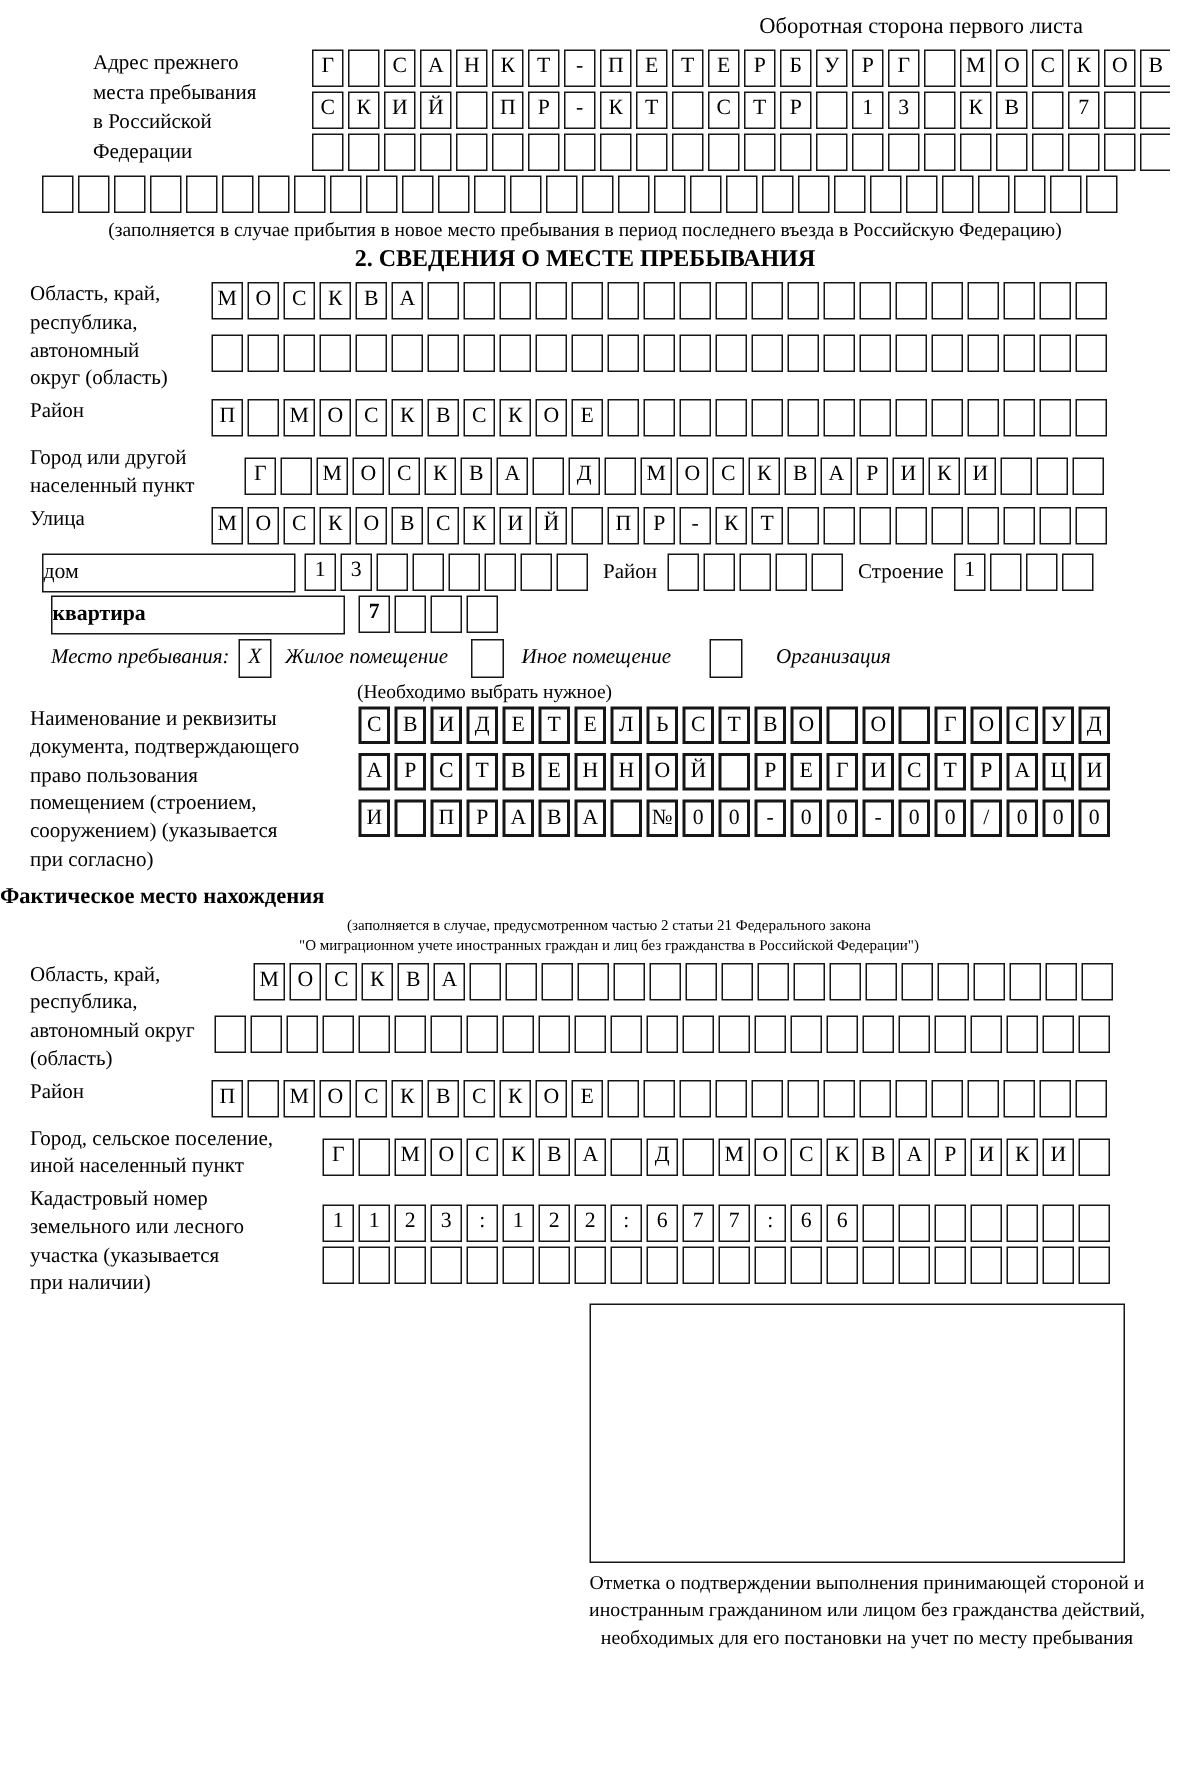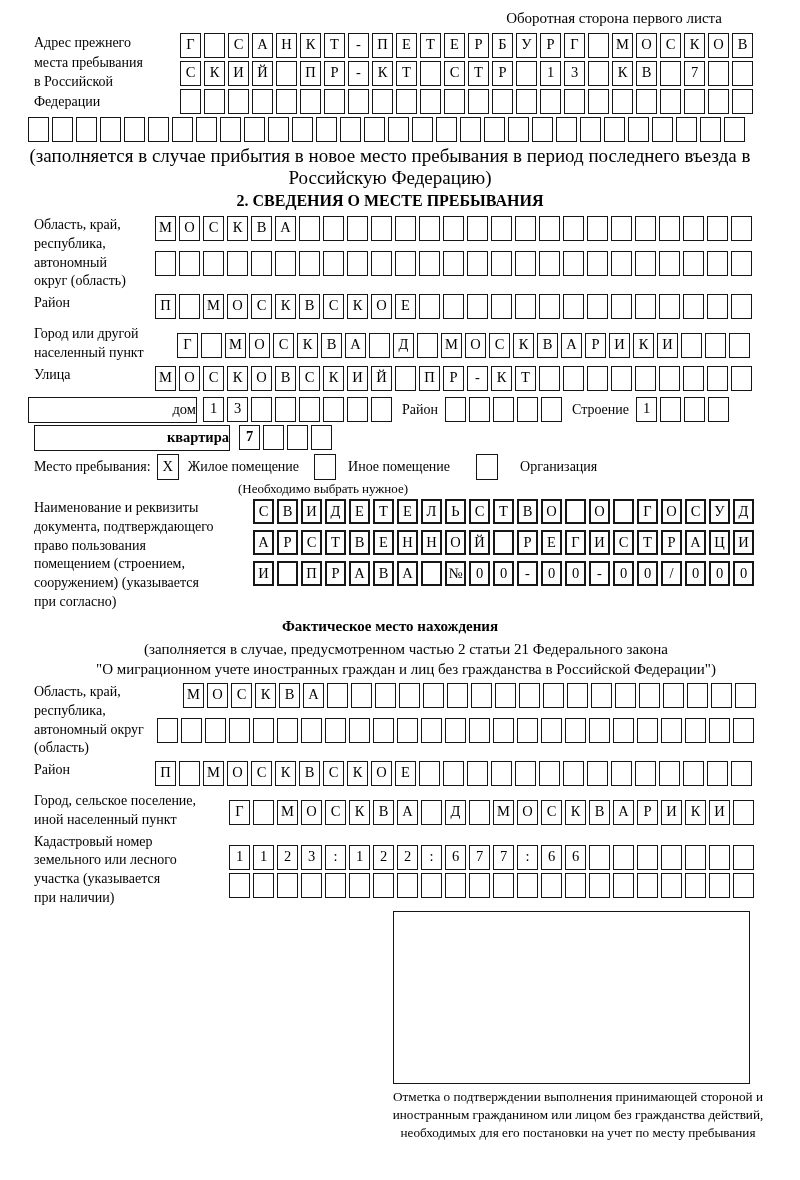--- a/index.html
+++ b/index.html
@@ -4,53 +4,53 @@
 <style>
   html,body{margin:0;padding:0;background:#fff;}
   .page{position:relative;width:780px;height:1180px;background:#fff;color:#000;
         font-family:"Liberation Serif",serif;box-sizing:border-box;padding-top:10px;overflow:hidden;}
   .hdr{font-size:15px;text-align:right;padding-right:58px;}
   .row{white-space:nowrap;height:25px;margin-bottom:3px;}
   .cell{display:inline-block;box-sizing:border-box;width:21px;height:25px;border:1.6px solid #161616;
         margin-right:3px;text-align:center;font-size:14.5px;line-height:21px;vertical-align:top;
         font-family:"Liberation Serif",serif;}
   .heavy .cell{border-width:2px;line-height:20px;}
-  .prev{display:flex;margin-top:6px;}
+  .prev{display:flex;margin-top:6px;padding-left:28px;}
   .prev-label{width:146px;padding-left:34px;font-size:14px;line-height:1.4;flex:none;white-space:pre-line;}
   .fullrow{margin-left:28px;}
-  .note{font-size:19px;font-family:Liberation Serif, serif;}
+  .note{font-size:13px;font-family:Liberation Serif, serif;}
   .center{text-align:center;}
   .sec-title{font-size:16px;font-weight:bold;text-align:center;margin:3px 0 6px;}
   .field{display:flex;align-items:flex-start;margin-bottom:3px;}
-  .flabel{padding-left:34px;font-size:14px;line-height:1.34;flex:none;box-sizing:content-box;white-space:pre-line;}
+  .flabel{padding-left:20px;font-size:14px;line-height:1.34;flex:none;box-sizing:content-box;white-space:pre-line;}
   .w120{width:121px;}
   .w142{width:143px;}
   .w150{width:151px;}
   .w194{width:195px;}
   .w218{width:219px;}
   .gap7{height:7px;}
   .mt8{margin-top:8px;}
   .mt12{margin-top:12px;}
   .ml-2{margin-left:-2px;}
   .ml-28{margin-left:-28px;}
   .house{display:flex;align-items:center;margin:2px 0 2px 28px;white-space:nowrap;}
   .lblbox{box-sizing:border-box;border:1.6px solid #161616;height:26px;line-height:23px;
-          text-align:right;font-size:14.5px;flex:none;}
+          text-align:left;font-size:14.5px;flex:none;}
   .dom{width:169px;margin-right:6px;}
   .kv{width:196px;margin-right:9px;}
   .ilabel{font-size:14px;margin:0 7px;}
   .apt{display:flex;align-items:center;margin:2px 0 2px 34px;font-weight:bold;}
   .lnote{padding-left:34px;margin:0 0 2px;line-height:1.2;}
-  .stay{display:flex;align-items:center;padding-left:34px;font-size:14px;margin:3px 0 1px;}
+  .stay{display:flex;align-items:center;padding-left:34px;font-size:14px;margin:3px 0 1px;font-style:italic;}
   .scell{box-sizing:border-box;width:22px;height:26px;border:1.6px solid #161616;text-align:center;
          font-size:14.5px;line-height:22px;flex:none;}
   .stay-note{font-size:13px;margin-left:238px;line-height:1.2;}
   .docrows .row{margin-bottom:6px;}
-  .sub-title{font-size:15px;font-weight:bold;text-align:center;margin:6px 0 4px;}
-  .cnote{font-size:15px;text-align:center;line-height:1.35;margin-left:32px;}
+  .sub-title{font-size:15px;font-weight:bold;margin:6px 0 4px;}
+  .cnote{font-size:10px;text-align:center;line-height:1.35;margin-left:32px;}
   .confirm-box{width:357px;height:173px;border:1.7px solid #161616;margin:2px 0 4px 393px;box-sizing:border-box;}
   .confirm-note{width:376px;margin-left:390px;font-size:13.2px;line-height:1.38;text-align:center;}
 </style>
 </head>
 <body>
 
 <div class="page">
 
   <div class="hdr">Оборотная сторона первого листа</div>
 

